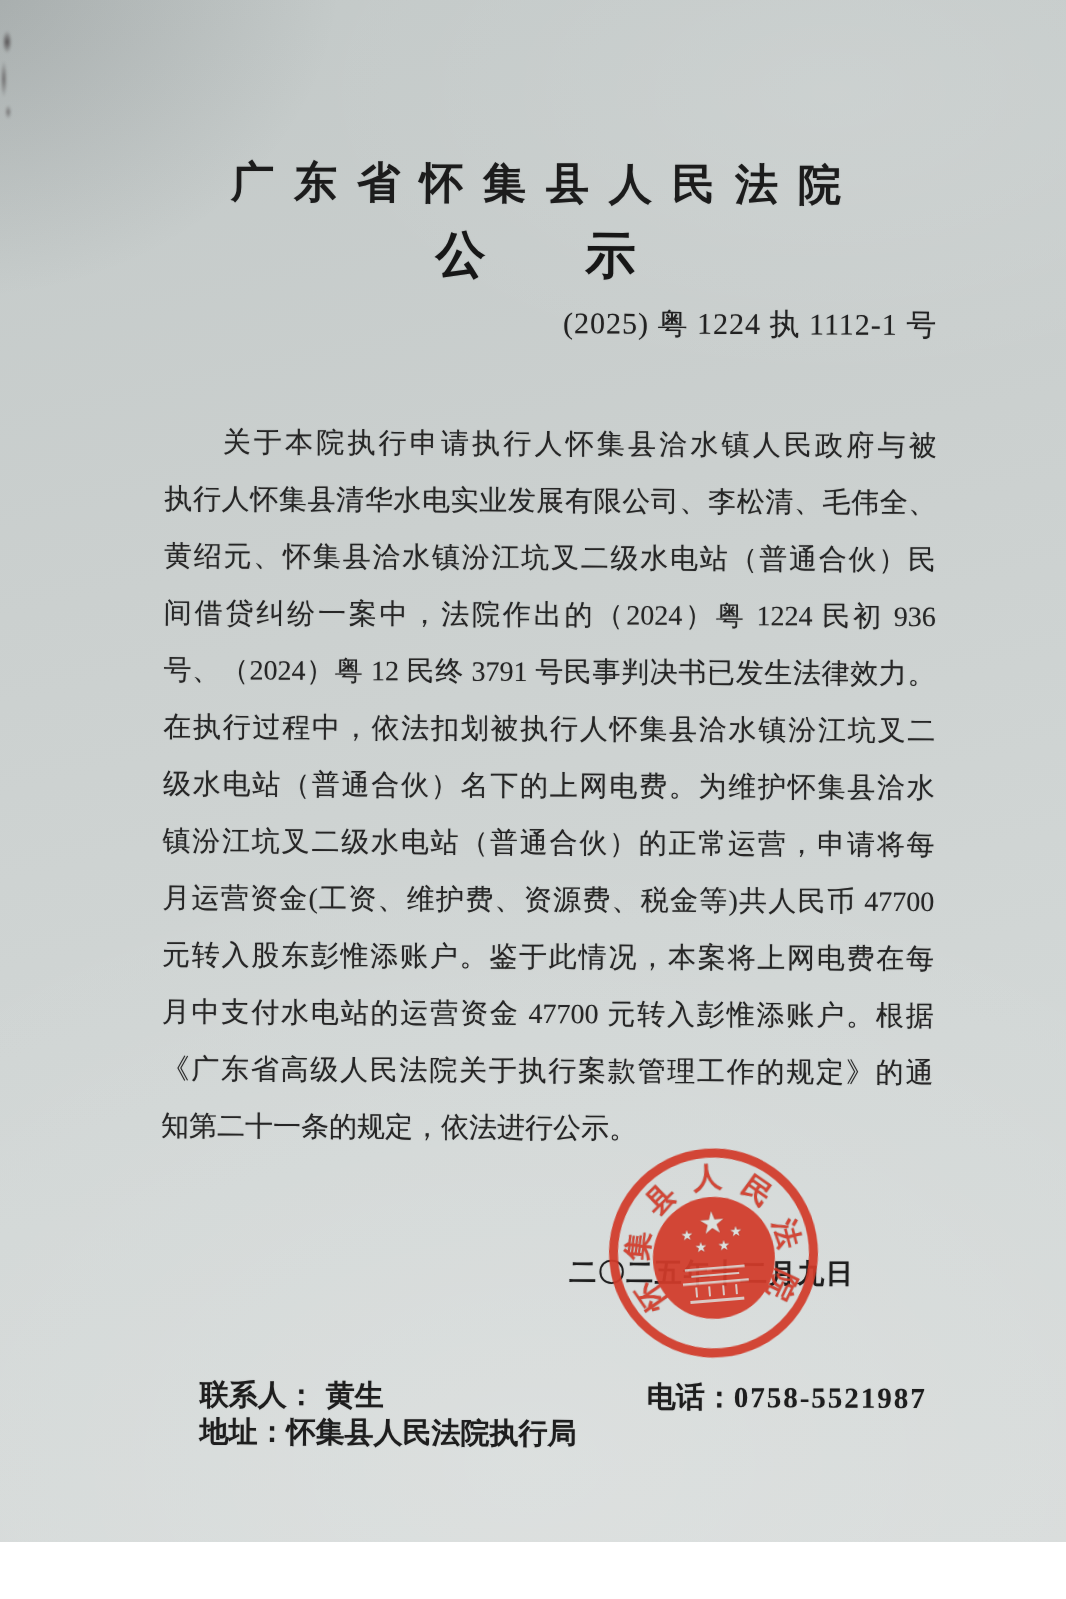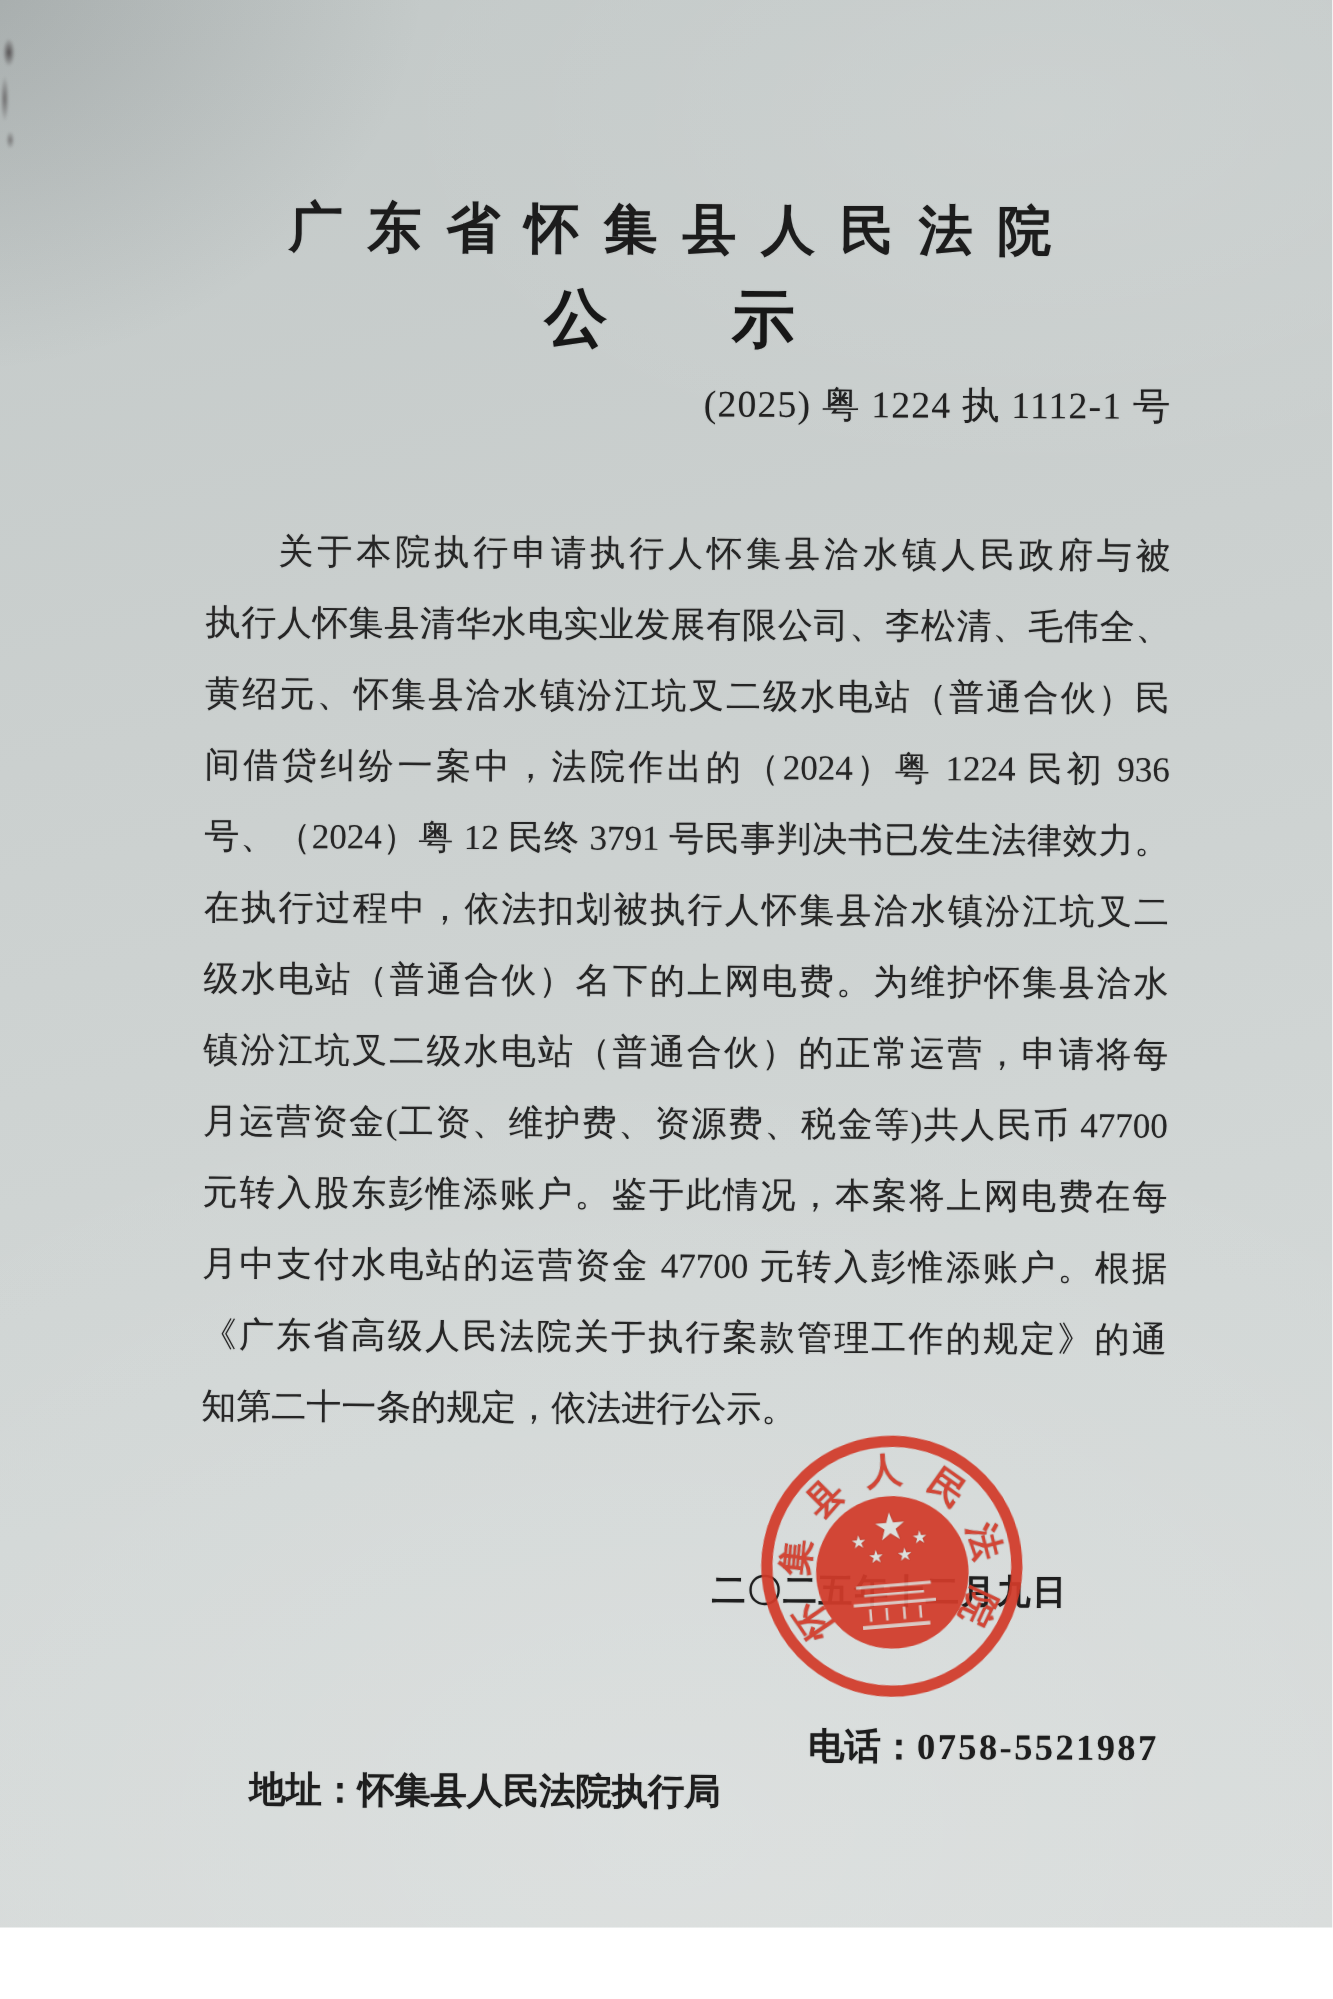--- a/index.html
+++ b/index.html
@@ -146,20 +146,23 @@
           <rect x="-33" y="28" width="66" height="2.5" fill="#dde1de"></rect>
           <rect x="-21" y="33" width="2" height="10" fill="#dde1de"></rect>
           <rect x="-8" y="33" width="2" height="10" fill="#dde1de"></rect>
           <rect x="6" y="33" width="2" height="10" fill="#dde1de"></rect>
           <rect x="19" y="33" width="2" height="10" fill="#dde1de"></rect>
           <rect x="-27" y="46" width="54" height="3" fill="#dde1de"></rect>
         </g>
       </g>
     </svg>
 
+    <div class="footer-row row-1">
+      <span>联系人：</span><span class="value-gap">黄生</span>
+    </div>
     <div class="phone-group">
       <span>电话：</span><span class="digits">0758-5521987</span>
     </div>
     <div class="footer-row row-2">
       <span>地址：</span><span>怀集县人民法院执行局</span>
     </div>
 
   </div>
 </div>
 

